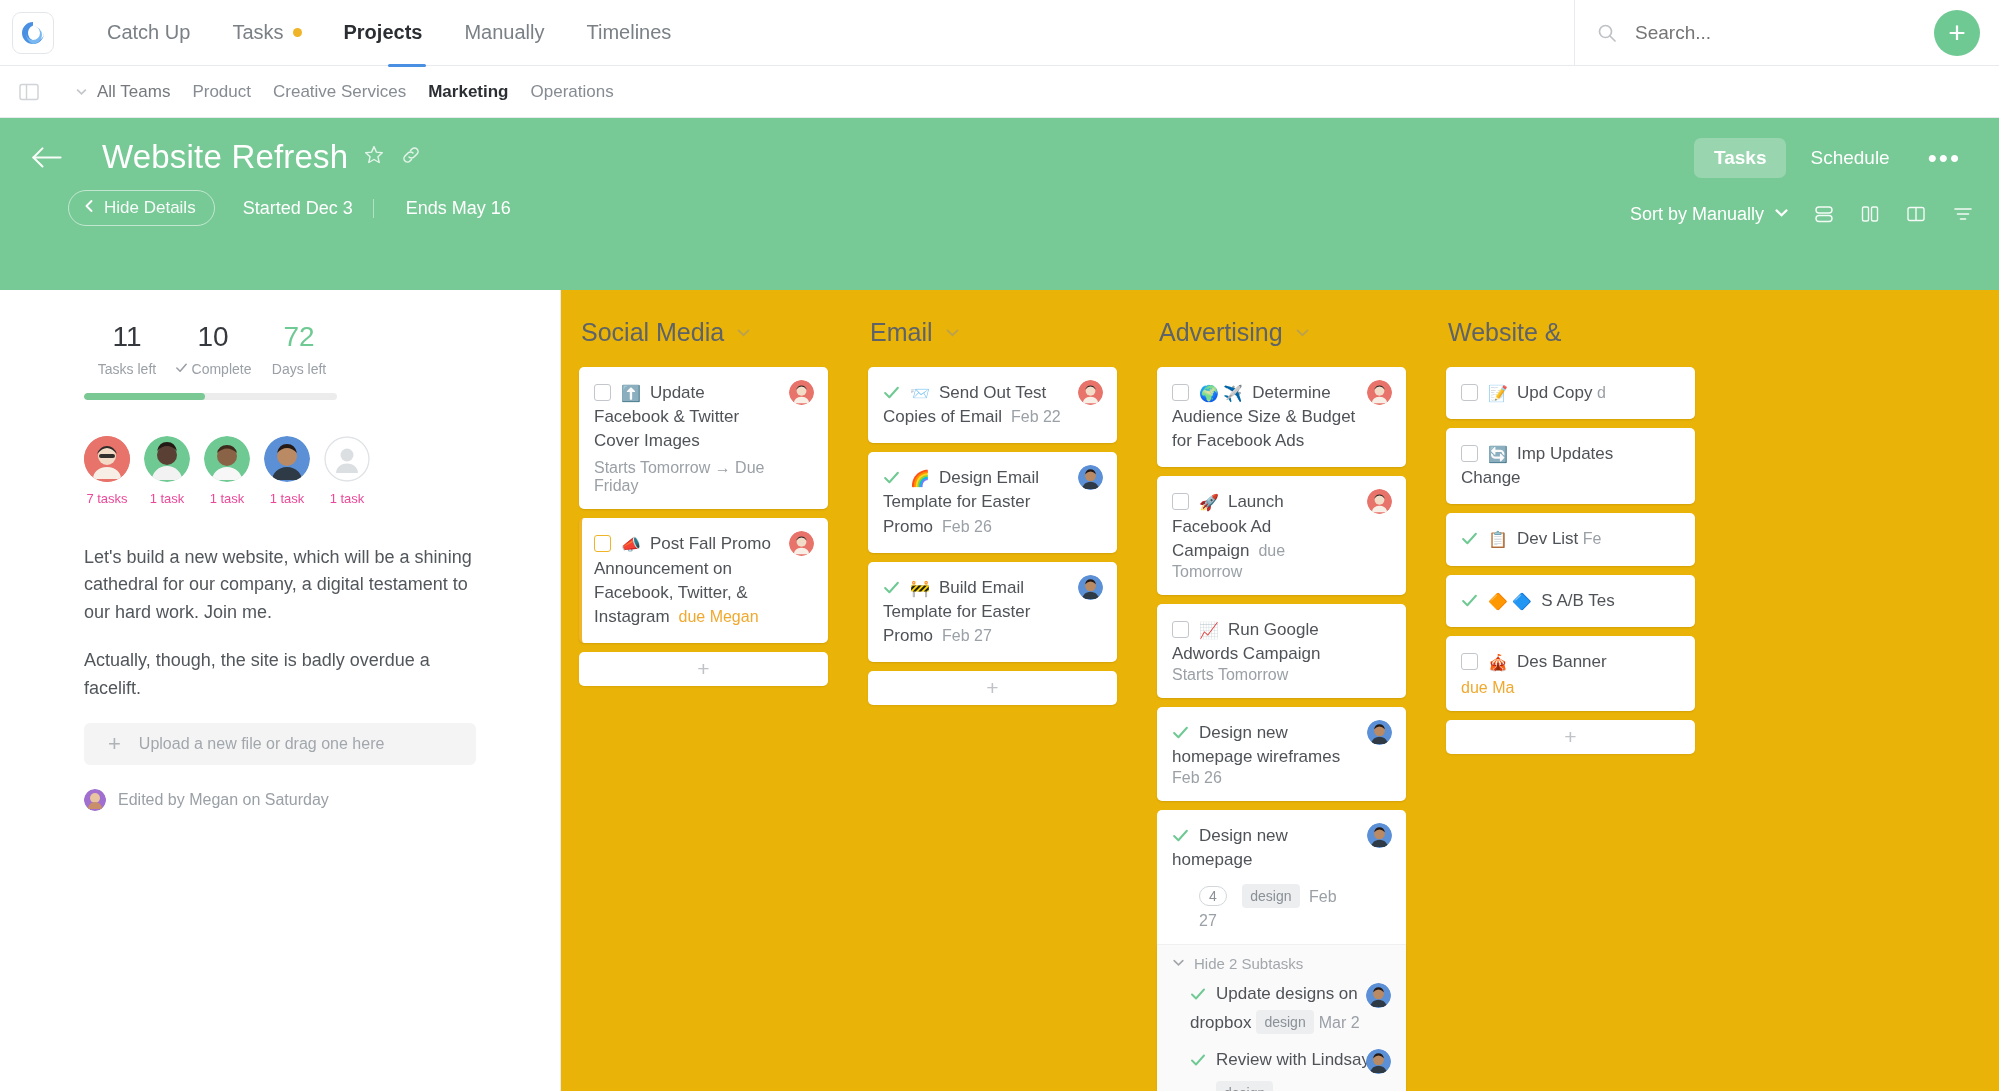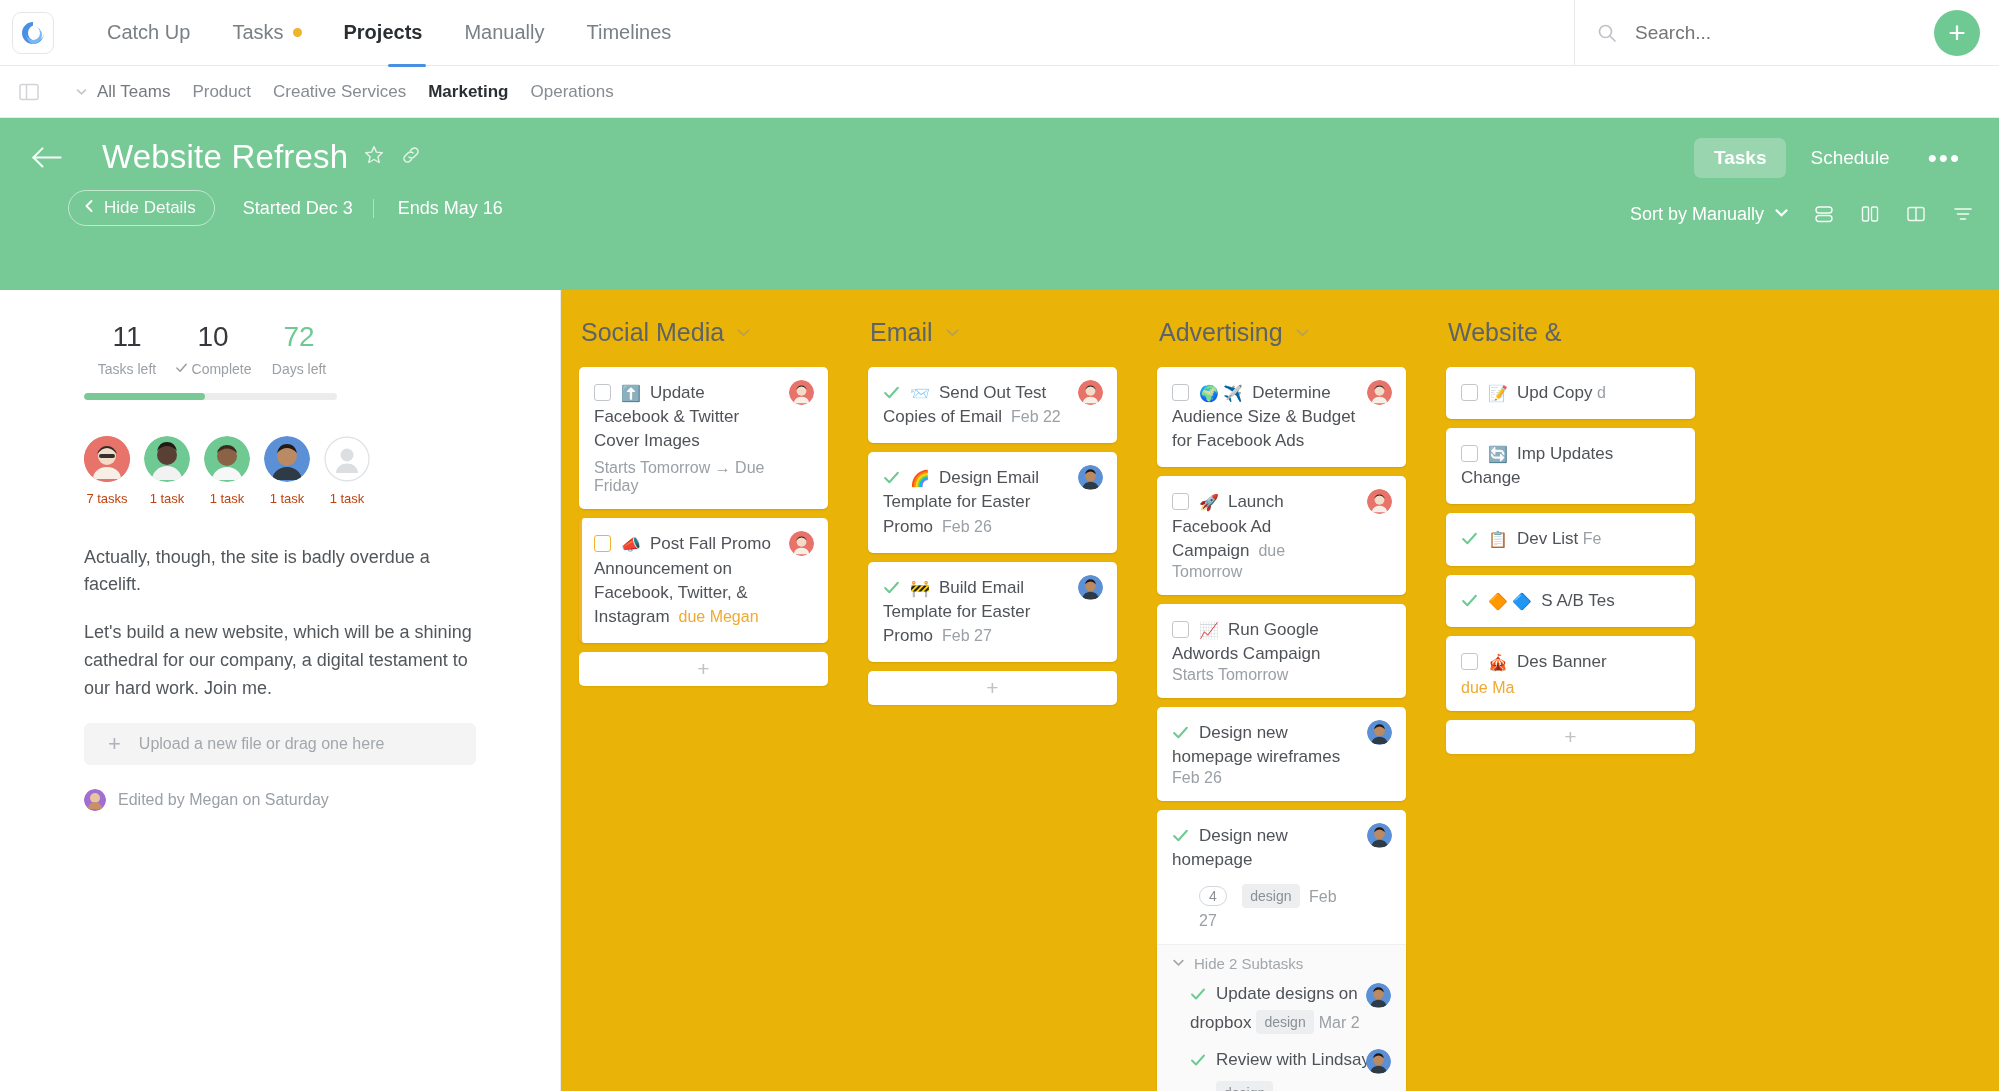--- a/index.html
+++ b/index.html
@@ -149,21 +149,21 @@
   }
   .progress-fill { height: 100%; background: #7ac995; border-radius: 4px; }
 
   .avatars { display: flex; padding-left: 84px; margin-top: 36px; gap: 14px; }
   .av-col { width: 46px; text-align: center; }
   .av {
     width: 46px; height: 46px; border-radius: 50%;
     display: flex; align-items: center; justify-content: center;
     overflow: hidden; position: relative;
   }
-  .av-label { font-size: 13px; color: #c2410c; margin-top: 9px; white-space: nowrap; }
+  .av-label { font-size: 13px; color: #ec4899; margin-top: 9px; white-space: nowrap; }
 
   .desc { padding: 0 84px 0 84px; margin-top: 38px; }
   .desc p { font-size: 18px; color: #52575c; line-height: 1.55; margin: 0 0 20px 0; }
 
   .upload-box {
     margin: 8px 84px 0 84px;
     background: #f4f4f5;
     border-radius: 6px;
     height: 42px;
     display: flex; align-items: center;
@@ -366,21 +366,21 @@
     <div class="hide-details">
       <span>
         <svg width="12" height="14" viewBox="0 0 12 14" fill="none" stroke="#ffffff" stroke-width="1.9">
             <path d="M8.5 2 L3.5 7 L8.5 12" stroke-linecap="round" stroke-linejoin="round"></path>
           </svg>
       </span>
       <span>Hide Details</span>
     </div>
     <span class="meta-text">Started Dec 3</span>
     <span class="meta-sep"></span>
-    <span class="meta-text" style="margin-left:4px">Ends May 16</span>
+    <span class="meta-text" style="margin-left:12px">Ends May 16</span>
   </div>
 
   <div class="ph-right-bot">
     <div class="sortby">
       <span>Sort by Manually</span>
       <span>
         <svg width="15" height="15" viewBox="0 0 12 12" fill="none" stroke="#ffffff" stroke-width="1.7">
             <path d="M2 4.3 L6 8.2 L10 4.3" stroke-linecap="round"></path>
           </svg>
       </span>
@@ -498,22 +498,22 @@
               <circle cx="23" cy="23" r="22" fill="#fff" stroke="#e0e3e6" stroke-width="1.4"></circle>
               <circle cx="23" cy="19" r="6.5" fill="#dcdfe2"></circle>
               <path d="M23 27.5 c-7 0-11 5-11 9.5 h22 c0-4.5-4-9.5-11-9.5z" fill="#dcdfe2"></path>
             </svg>
         </div>
         <div class="av-label">1 task</div>
       </div>
     </div>
 
     <div class="desc">
+      <p>Let's build a new website, which will be a shining cathedral for our company, a digital testament to our hard work. Join me.</p>
       <p>Actually, though, the site is badly overdue a facelift.</p>
-      <p>Let's build a new website, which will be a shining cathedral for our company, a digital testament to our hard work. Join me.</p>
     </div>
 
     <div class="upload-box">
       <span class="upload-plus">+</span>
       <span class="upload-text">Upload a new file or drag one here</span>
     </div>
 
     <div class="edited">
       <span class="edited-av">
         <svg width="22" height="22" viewBox="0 0 22 22">

